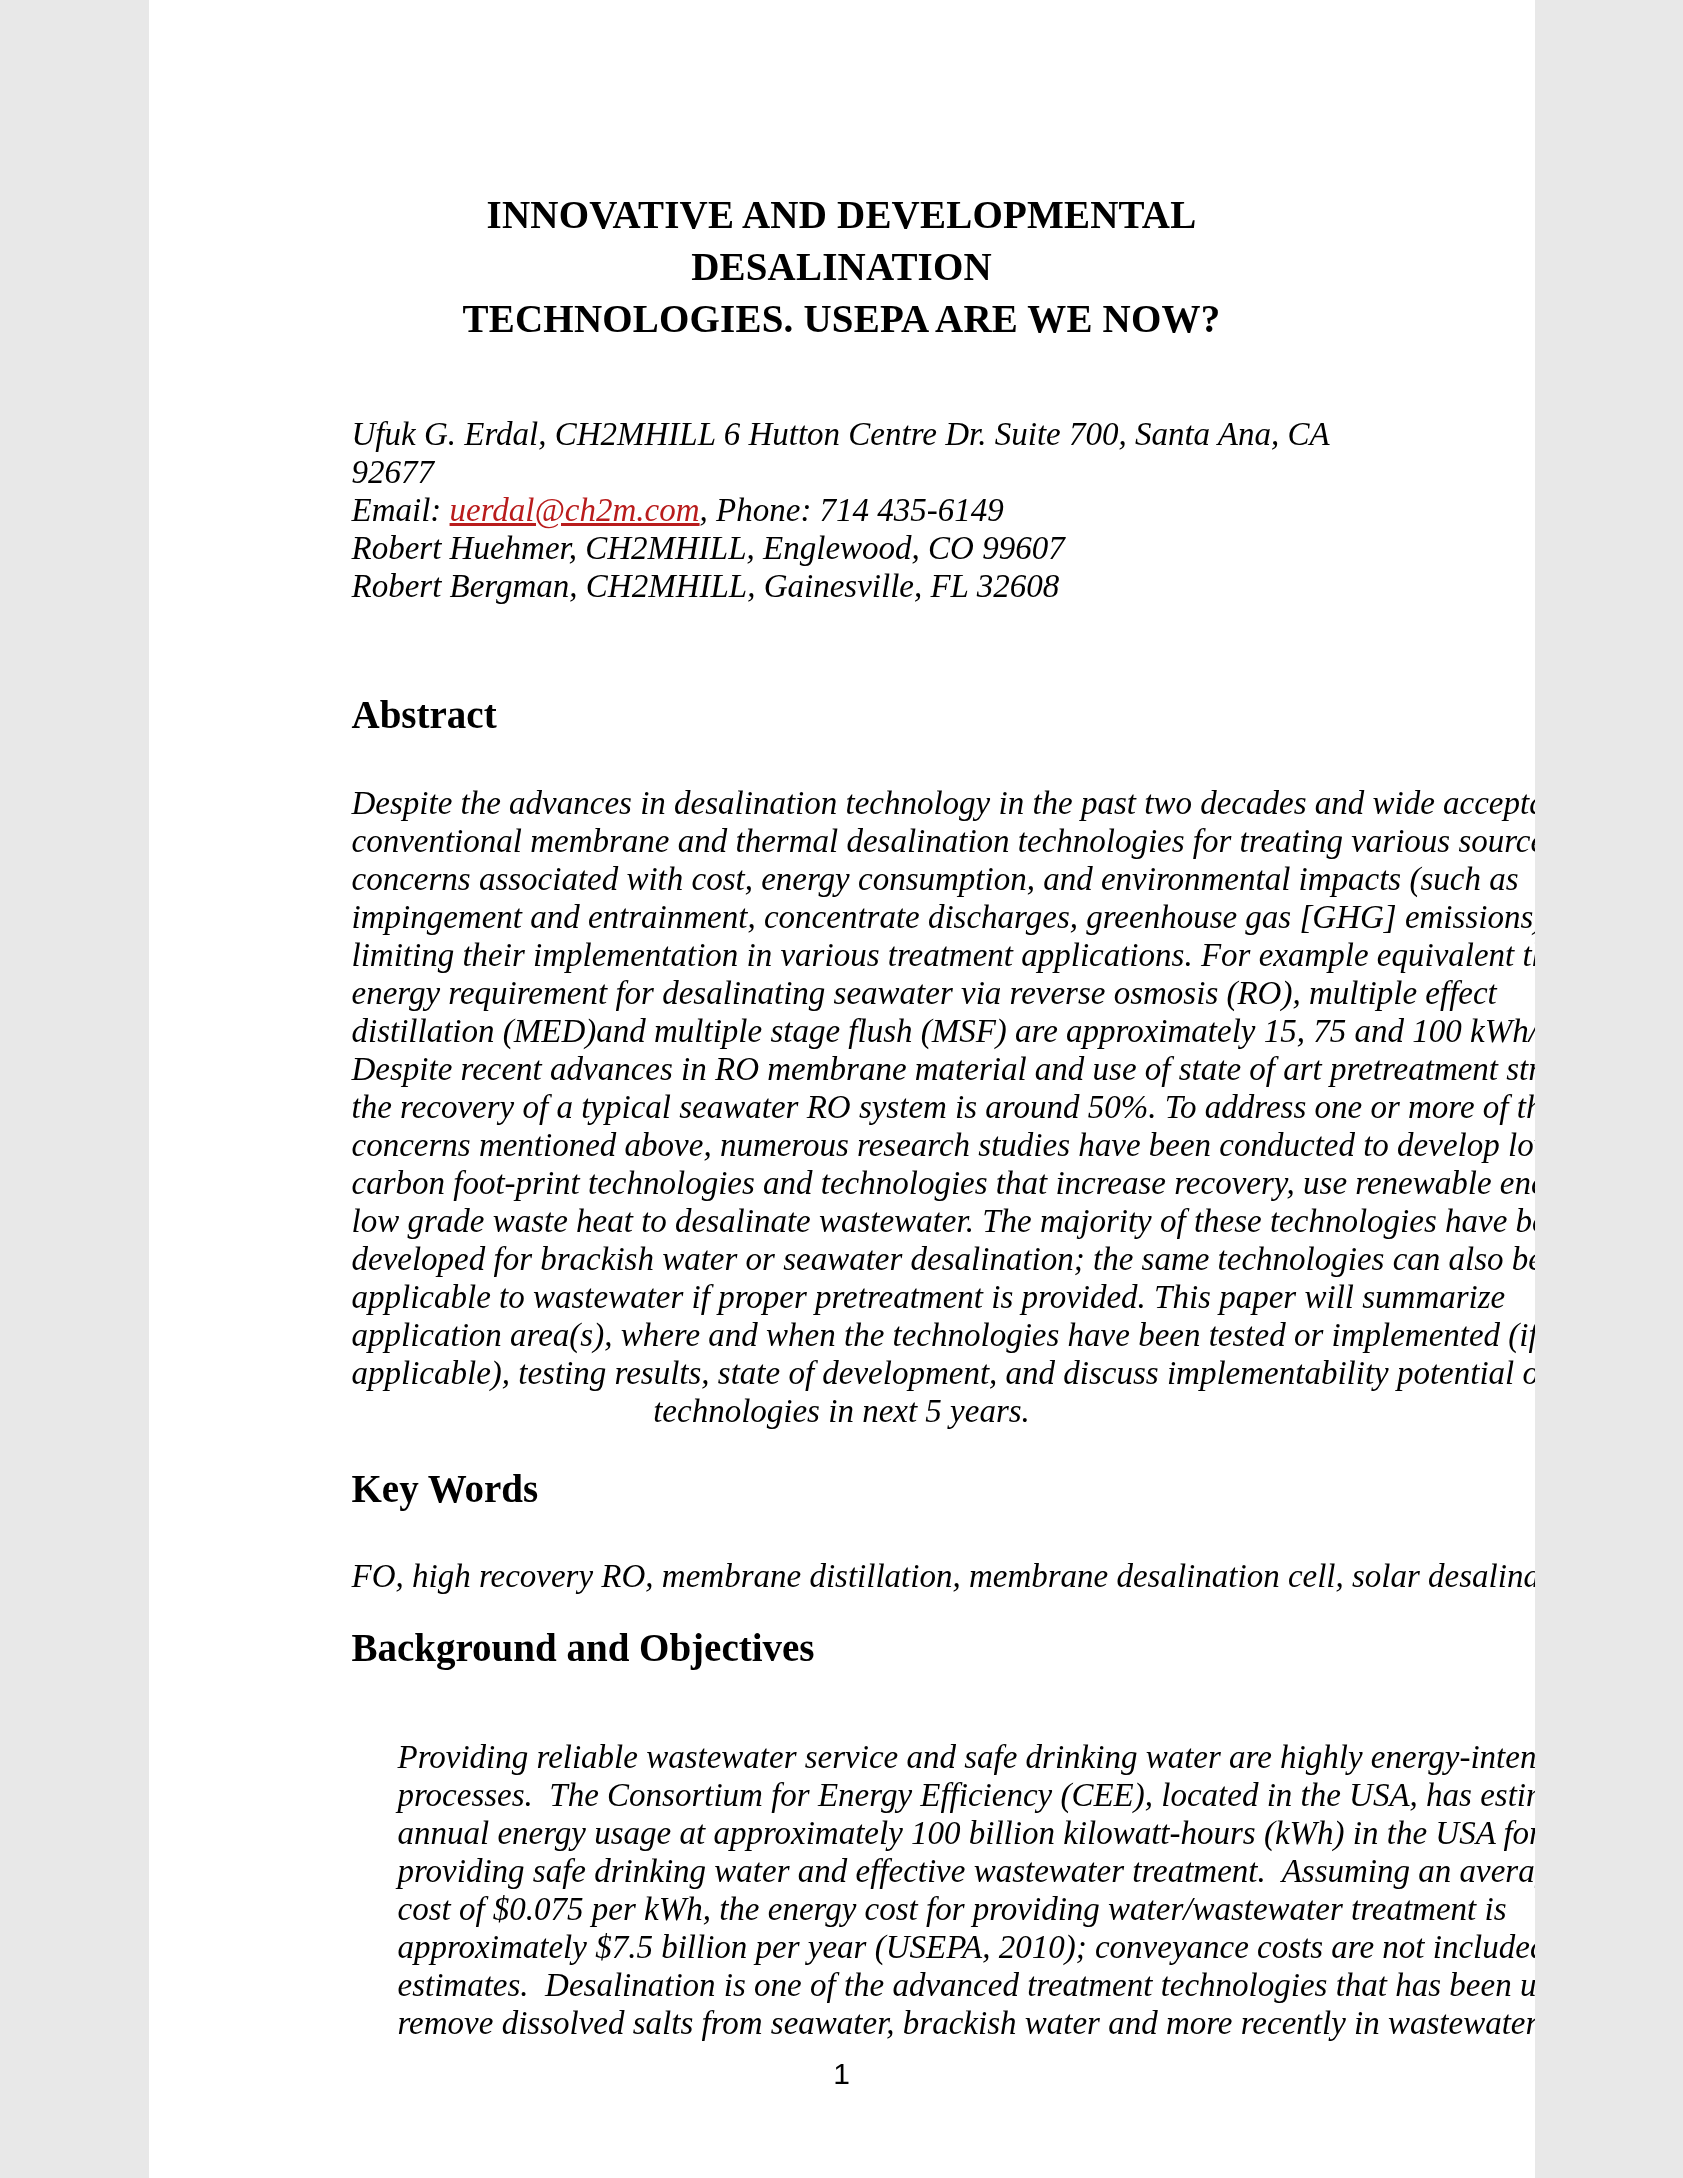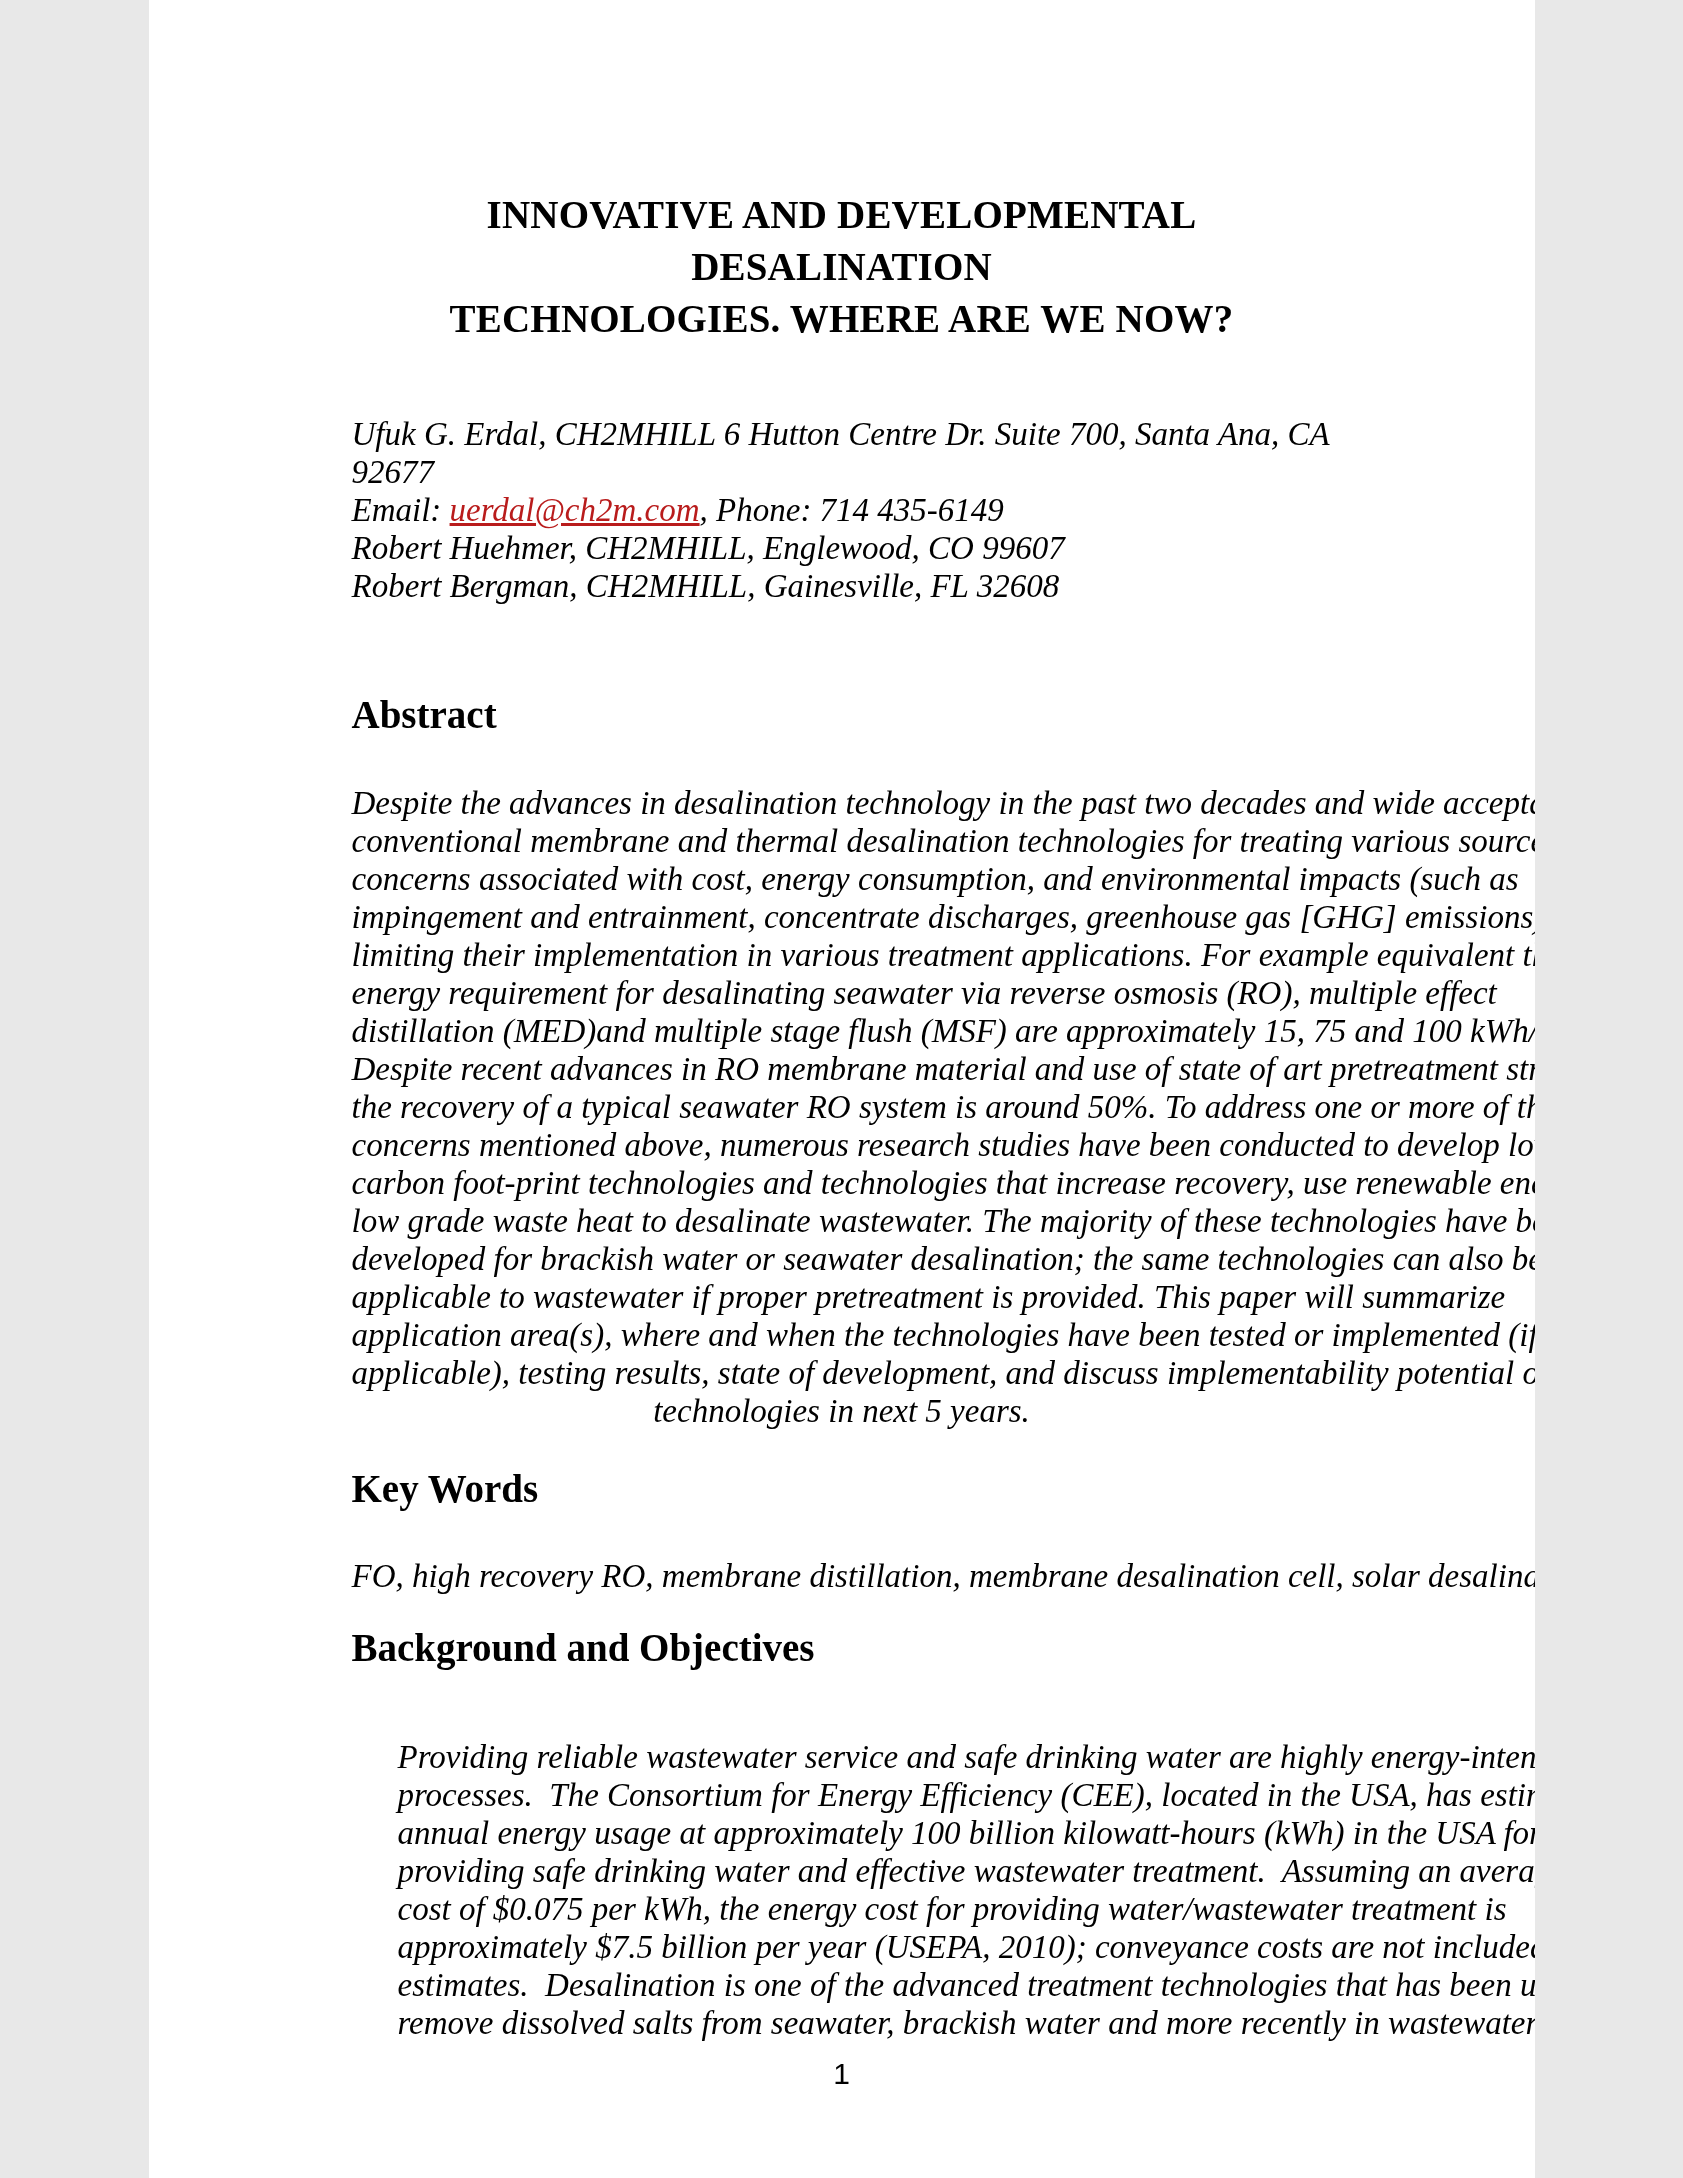--- a/index.html
+++ b/index.html
@@ -62,21 +62,21 @@
     text-align: center;
   }
 </style>
 </head>
 <body>
 
 <div class="page">
 
   <h1 class="title">
     <div>INNOVATIVE AND DEVELOPMENTAL DESALINATION</div>
-    <div>TECHNOLOGIES. WHERE ARE WE NOW?</div>
+    <div>TECHNOLOGIES. USEPA ARE WE NOW?</div>
   </h1>
 
   <div class="authors">
     <div>Ufuk G. Erdal, CH2MHILL 6 Hutton Centre Dr. Suite 700, Santa Ana, CA 92677</div>
     <div>
       <span>Email: </span><span class="email-link" style="color: #b91c1c;">uerdal@ch2m.com</span><span>, Phone: 714 435-6149</span>
     </div>
     <div>Robert Huehmer, CH2MHILL, Englewood, CO 99607</div>
     <div>Robert Bergman, CH2MHILL, Gainesville, FL 32608</div>
   </div>

